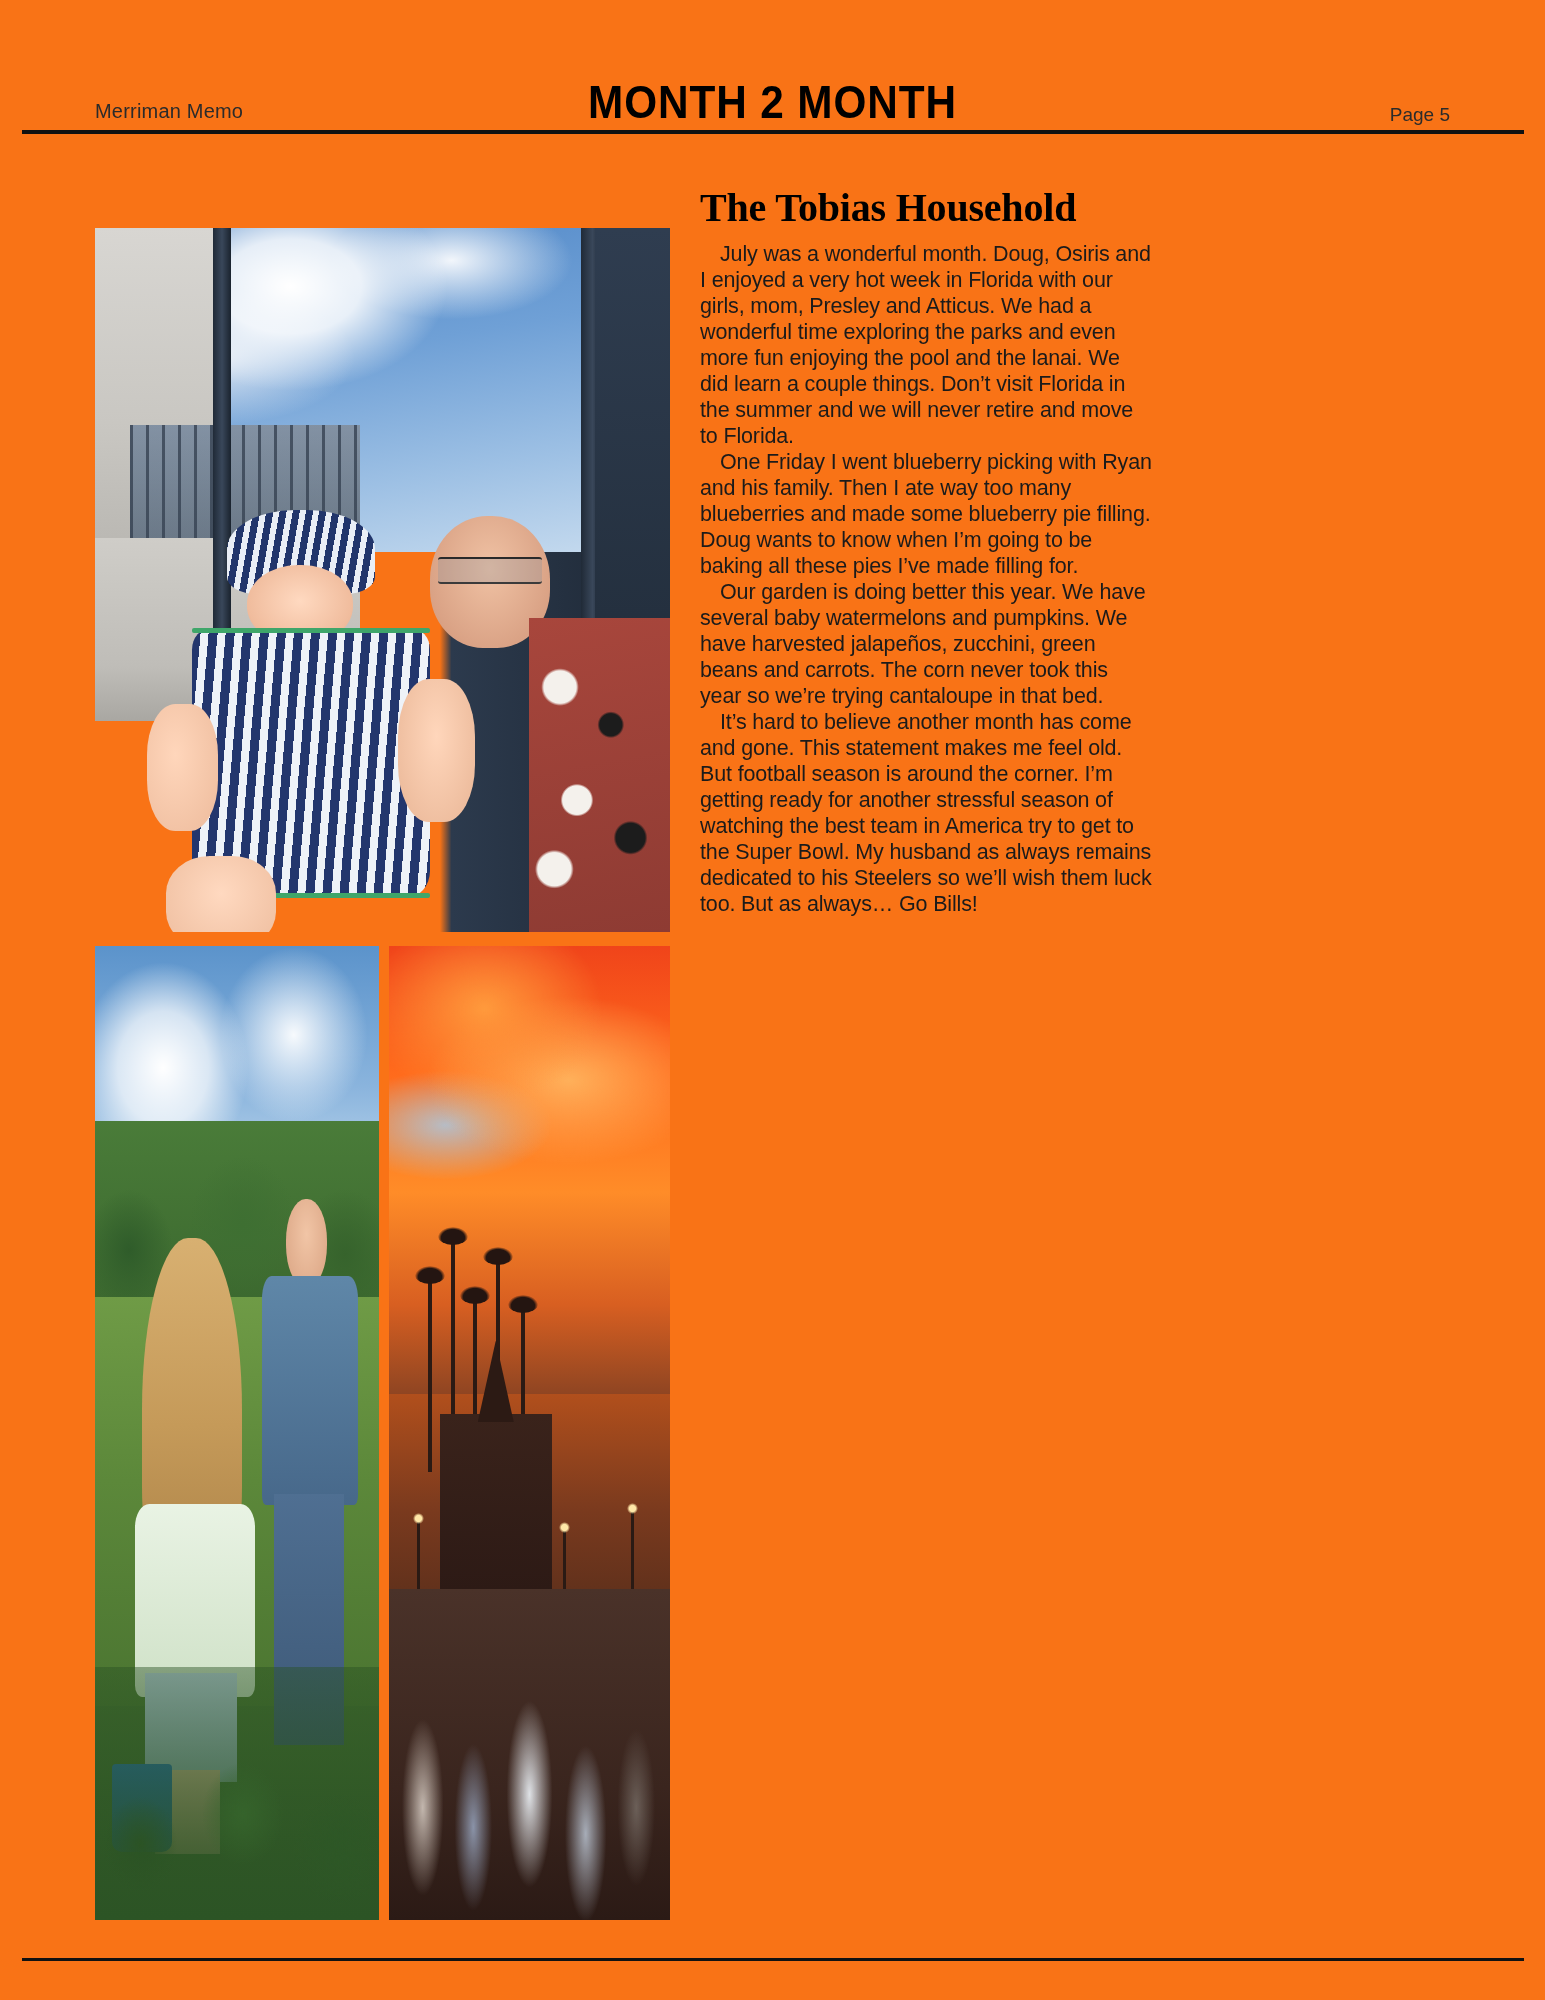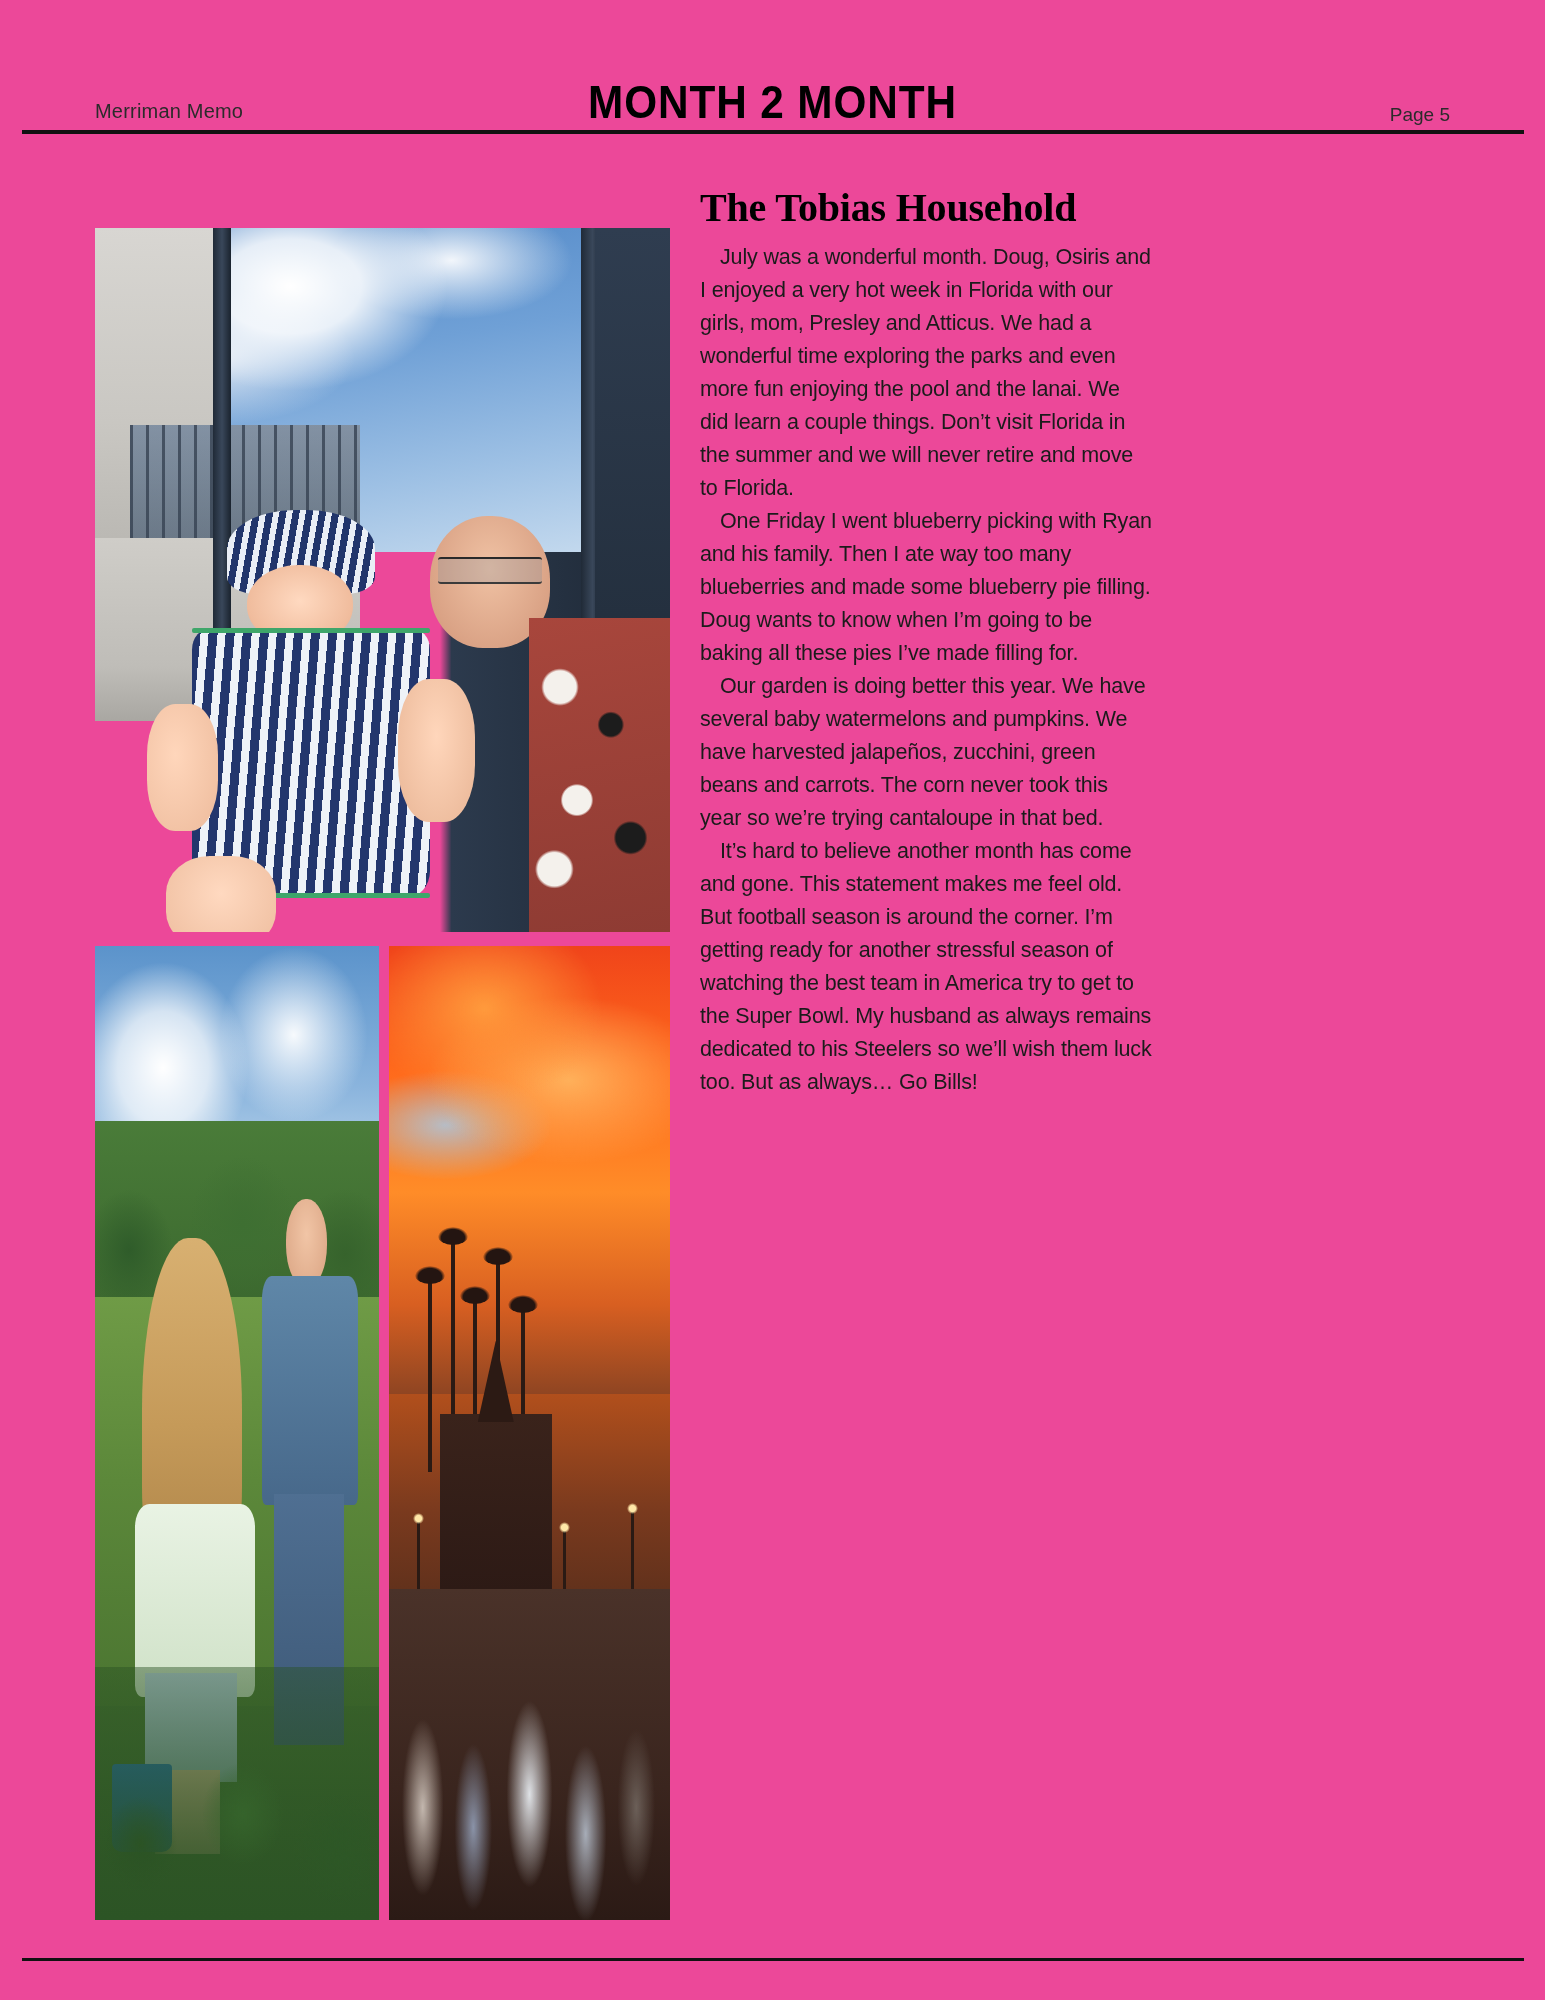--- a/index.html
+++ b/index.html
@@ -11,21 +11,21 @@
     width: 1545px;
     height: 2000px;
     position: relative;
     font-family: "Liberation Sans", sans-serif;
     overflow: hidden;
   }
 
   .page {
     position: absolute;
     inset: 0;
-    background: #ec4899;
+    background: #f97316;
   }
 
   
   .masthead {
     position: absolute;
     left: 95px;
     top: 74px;
     width: 1355px;
     height: 60px;
   }
@@ -372,21 +372,21 @@
     font-size: 40px;
     font-weight: 700;
     color: #000000;
     margin: 16px 0 10px 0;
     line-height: 1.12;
     letter-spacing: -0.2px;
   }
   .body-text {
     font-family: "Liberation Sans", sans-serif;
     font-size: 21.5px;
-    line-height: 33px;
+    line-height: 26px;
     color: #1b1b1b;
     margin: 0;
     letter-spacing: -0.15px;
   }
   .body-text p {
     margin: 0;
     text-indent: 20px;
   }
 </style>
 </head>

